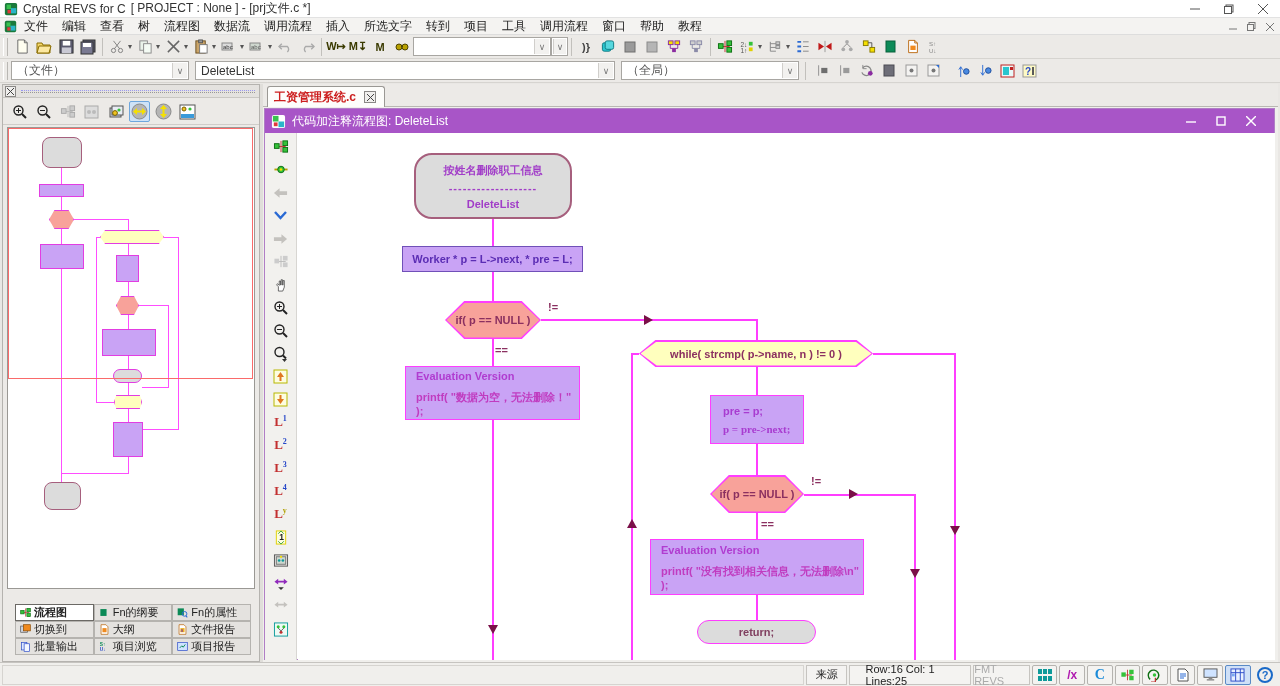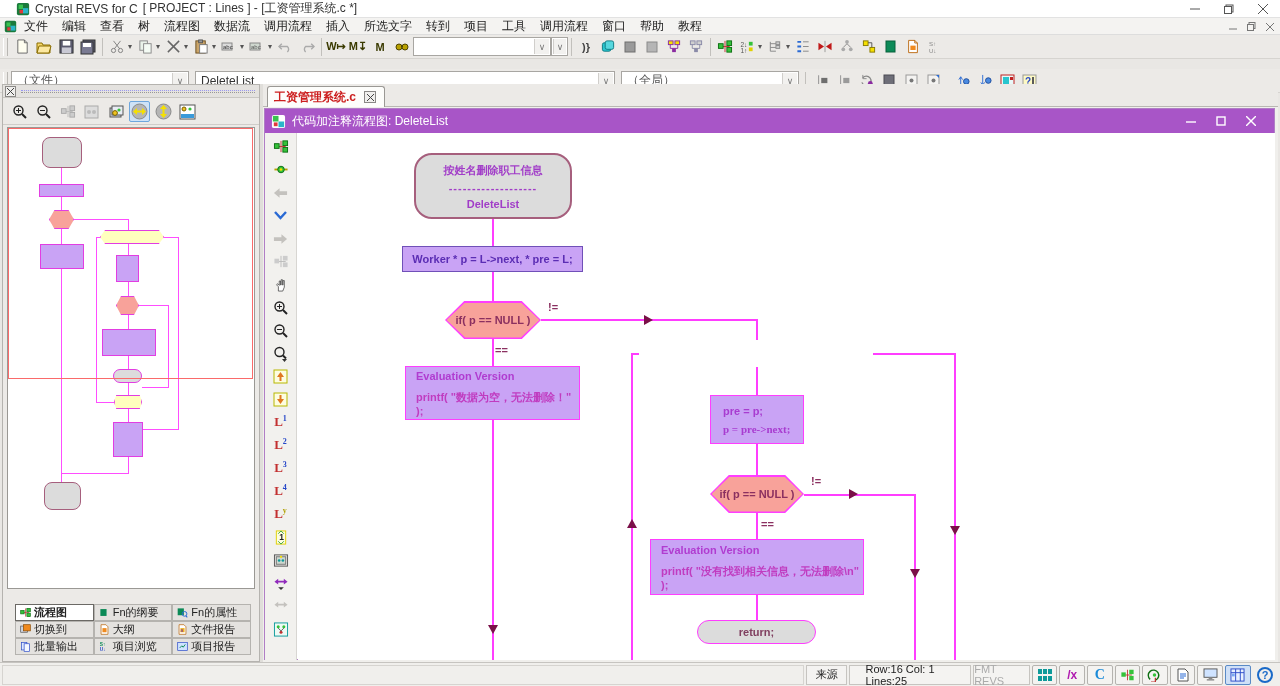--- a/index.html
+++ b/index.html
@@ -1,33 +1,33 @@
 <!DOCTYPE html>
 <html><head>
 <meta charset="utf-8">
 <style>
   * { margin:0; padding:0; box-sizing:border-box; }
   html,body { width:1280px; height:686px; overflow:hidden; }
   body { font-family:"Liberation Sans", sans-serif; font-size:12px; background:#e9e7e4; position:relative; color:#222; }
   .abs { position:absolute; }
 
   
-  #titlebar { left:0; top:0; width:1280px; height:18px; background:#ffffff; border-bottom:1px solid #e2e2e2; display:flex; align-items:center; padding-left:16px; }
+  #titlebar { left:0; top:0; width:1280px; height:18px; background:#ffffff; border-bottom:1px solid #e2e2e2; display:flex; align-items:center; padding-left:4px; }
   #titlebar .t-text { font-size:12px; color:#333; margin-left:5px; }
   .wctl { display:flex; position:absolute; right:0; top:0; }
   .wctl .wbtn { width:34px; height:18px; display:flex; align-items:center; justify-content:center; }
   .wctl svg { display:block; }
 
   #menubar { left:0; top:18px; width:1280px; height:17px; background:#f4f3f1; display:flex; align-items:center; padding-left:4px; border-bottom:1px solid #ddd; }
   .menu-item { padding:1px 7px; color:#222; cursor:default; }
 
   
   .toolbar { left:0; width:1280px; height:24px; background:#eceae7; border-bottom:1px solid #d6d4d0; display:flex; align-items:center; }
   #toolbar1 { top:35px; }
-  #toolbar2 { top:69px; }
+  #toolbar2 { top:59px; }
   .grip { width:5px; height:18px; margin:0 3px; border-left:1px solid #fff; border-right:1px solid #b9b7b3; }
   .tbtn { width:22px; height:22px; display:flex; align-items:center; justify-content:center; border:1px solid transparent; border-radius:2px; position:relative; }
   .tsep { width:1px; height:18px; background:#c2c0bc; margin:0 3px; }
   .drop { font-size:8px; color:#555; margin-left:-2px; width:8px; text-align:center; }
   .combo { height:19px; background:#fff; border:1px solid #a8a6a2; display:flex; align-items:center; position:relative; font-size:12px; color:#444; padding-left:5px; }
   .combo .carr { position:absolute; right:1px; top:1px; bottom:1px; width:15px; background:#f2f1ef; border-left:1px solid #d0cecb; display:flex; align-items:center; justify-content:center; color:#777; font-size:9px; }
   .glyph { font-weight:bold; font-size:11px; }
 
   
   #leftpanel { left:2px; top:84px; width:258px; height:578px; background:#eceae7; border:1px solid #b5b3af; }
@@ -100,21 +100,21 @@
 <body>
 
 <div id="titlebar" class="abs">
   <svg width="14" height="14" viewBox="0 0 16 16">
       <rect x="1" y="1" width="14" height="14" rx="2" fill="#1a7a3c"></rect>
       <rect x="3" y="3" width="5" height="5" fill="#39c24f"></rect>
       <rect x="8" y="7" width="6" height="6" fill="#2bb5c9"></rect>
       <rect x="4" y="9" width="4" height="4" fill="#e03a3a"></rect>
     </svg>
   <span class="t-text">Crystal REVS for C</span>
-  <span class="t-text">[ PROJECT : Lines ] - [工资管理系统.c *]</span>
+  <span class="t-text">[ PROJECT : None ] - [prj文件.c *]</span>
   <div class="wctl" style="top:0;">
     <span class="wbtn">
         <svg width="10" height="10">
           <line x1="0" y1="5" x2="10" y2="5" stroke="#555" stroke-width="1"></line>
         </svg>
       </span>
     <span class="wbtn">
         <svg width="10" height="10">
           <rect x="2" y="1" width="7" height="7" fill="none" stroke="#555"></rect>
           <rect x="0.5" y="2.5" width="7" height="7" fill="#fff" stroke="#555"></rect>
@@ -872,20 +872,26 @@
           </div>
       </div>
       <span class="branch-lbl" style="left:250px; top:168px;">!=</span>
       <span class="branch-lbl" style="left:197px; top:211px;">==</span>
 
       <div class="node evalbox" style="left:107px; top:233px; width:175px; height:54px;">
         <span>Evaluation Version</span>
         <span style="color:#c03cc0;">printf( "数据为空，无法删除！" );</span>
       </div>
 
+      <div class="hexwrap" style="left:341px; top:207px; width:234px; height:27px;">
+        <div class="hexbg" style="clip-path:polygon(7% 0,93% 0,100% 50%,93% 100%,7% 100%,0 50%);"></div>
+        <div class="hexfg" style="background:#ffffbe; color:#8b3060; clip-path:polygon(7% 0,93% 0,100% 50%,93% 100%,7% 100%,0 50%);">
+            <span>while( strcmp( p-&gt;name, n ) != 0 )</span>
+          </div>
+      </div>
 
       <div class="node evalbox" style="left:412px; top:262px; width:94px; height:49px; padding-left:12px; gap:6px;">
         <span style="color:#a83cd0;">pre = p;</span>
         <span style="color:#a83cd0;font-family:Liberation Serif, serif;">p = pre-&gt;next;</span>
       </div>
 
       <div class="hexwrap" style="left:412px; top:342px; width:94px; height:38px;">
         <div class="hexbg" style="clip-path:polygon(20% 0,80% 0,100% 50%,80% 100%,20% 100%,0 50%);"></div>
         <div class="hexfg" style="background:#f8a29a; color:#8b3060; clip-path:polygon(20% 0,80% 0,100% 50%,80% 100%,20% 100%,0 50%);">
             <span>if( p == NULL )</span>

